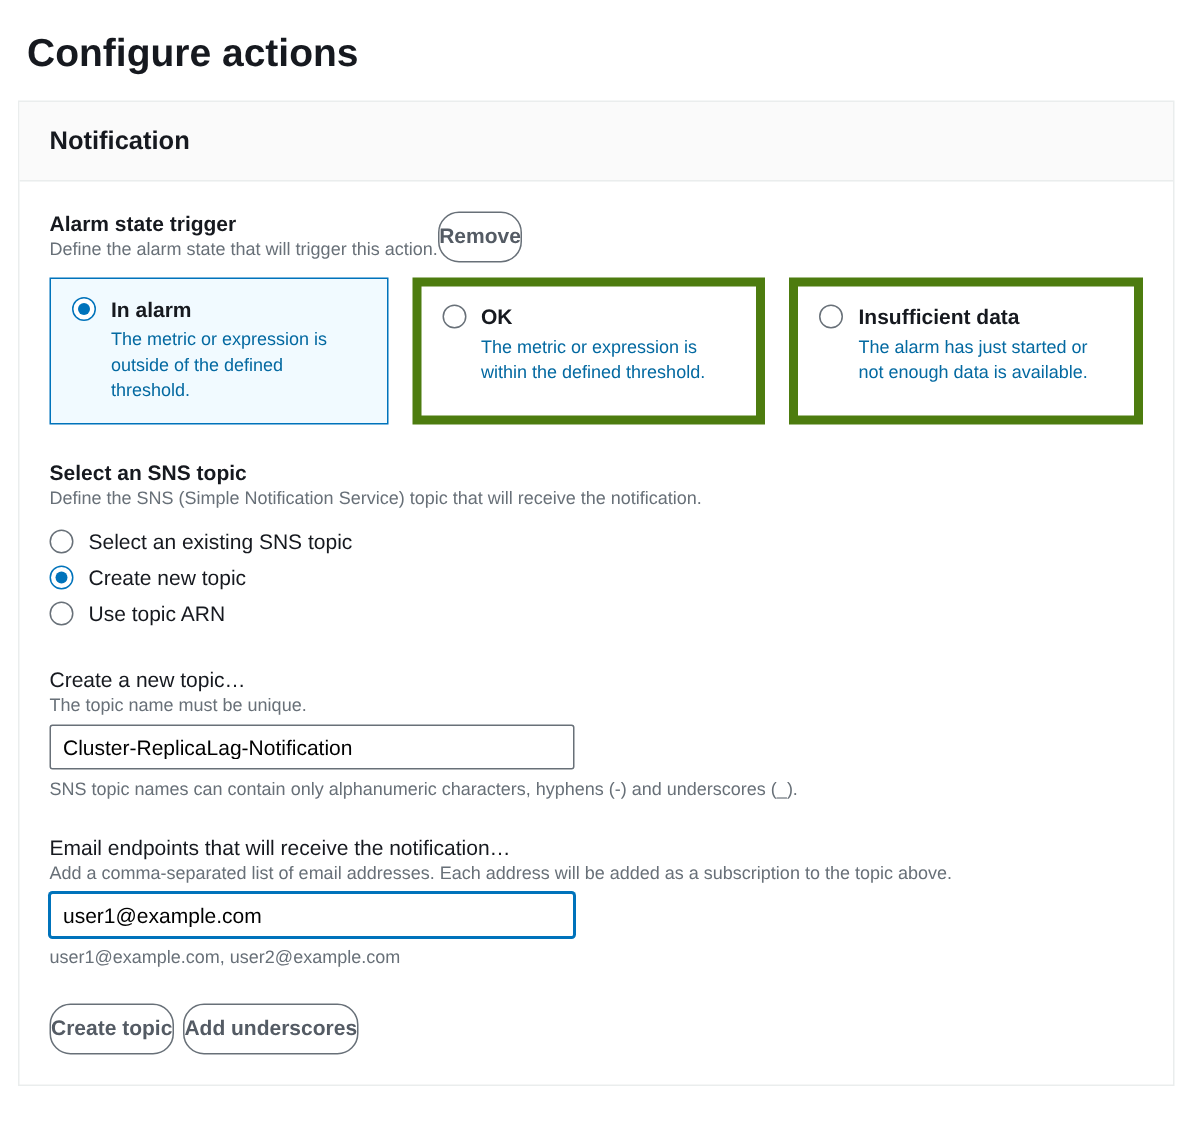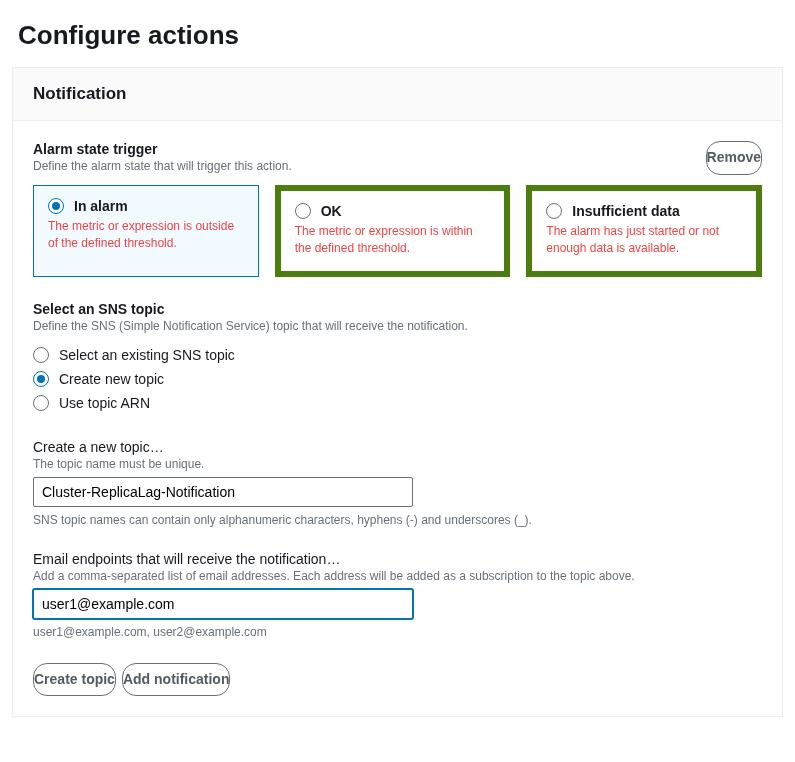--- a/index.html
+++ b/index.html
@@ -26,21 +26,20 @@
     }
     .panel-header h2 {
       font-size: 17px;
       font-weight: 700;
     }
     .panel-body {
       padding: 20px;
     }
     .section-title-row {
       display: flex;
-      justify-content: space-between;
       align-items: flex-start;
       margin-bottom: 2px;
     }
     .section-title {
       font-size: 14px;
       font-weight: 700;
       margin-bottom: 2px;
     }
     .section-desc {
       font-size: 12px;
@@ -82,21 +81,22 @@
       align-items: center;
       gap: 10px;
       margin-bottom: 4px;
     }
     .card-title {
       font-size: 14px;
       font-weight: 700;
     }
     .card-desc {
       font-size: 12px;
-      color: #ef4444;
+      color: #0369a1;
+      margin-left: 26px;
       line-height: 1.4;
     }
     .radio-outer {
       width: 16px; height: 16px;
       border: 1px solid #687078;
       border-radius: 50%;
       display: inline-flex;
       align-items: center; justify-content: center;
       flex-shrink: 0;
       background: #fff;
@@ -124,21 +124,21 @@
     .form-label {
       font-size: 14px;
       font-weight: 400;
       margin-bottom: 2px;
     }
     .form-help {
       font-size: 12px;
       color: #687078;
     }
     .text-input {
-      width: 380px;
+      width: 350px;
       padding: 6px 8px;
       font-size: 14px;
       border: 1px solid #687078;
       border-radius: 2px;
       margin: 6px 0;
       font-family: inherit;
     }
     .text-input.focused {
       border-color: #0073bb;
       box-shadow: 0 0 0 1px #0073bb;
@@ -221,17 +221,17 @@
 
     <div class="form-section">
       <div class="form-label">Email endpoints that will receive the notification…</div>
       <div class="form-help">Add a comma-separated list of email addresses. Each address will be added as a subscription to the topic above.</div>
       <input class="text-input focused" type="text" value="user1@example.com" style="">
       <div class="form-help">user1@example.com, user2@example.com</div>
     </div>
 
     <div class="btn-group">
       <button class="btn">Create topic</button>
-      <button class="btn">Add notification</button>
+      <button class="btn">Add underscores</button>
     </div>
 
   </div>
 </div>
 
 </body></html>

